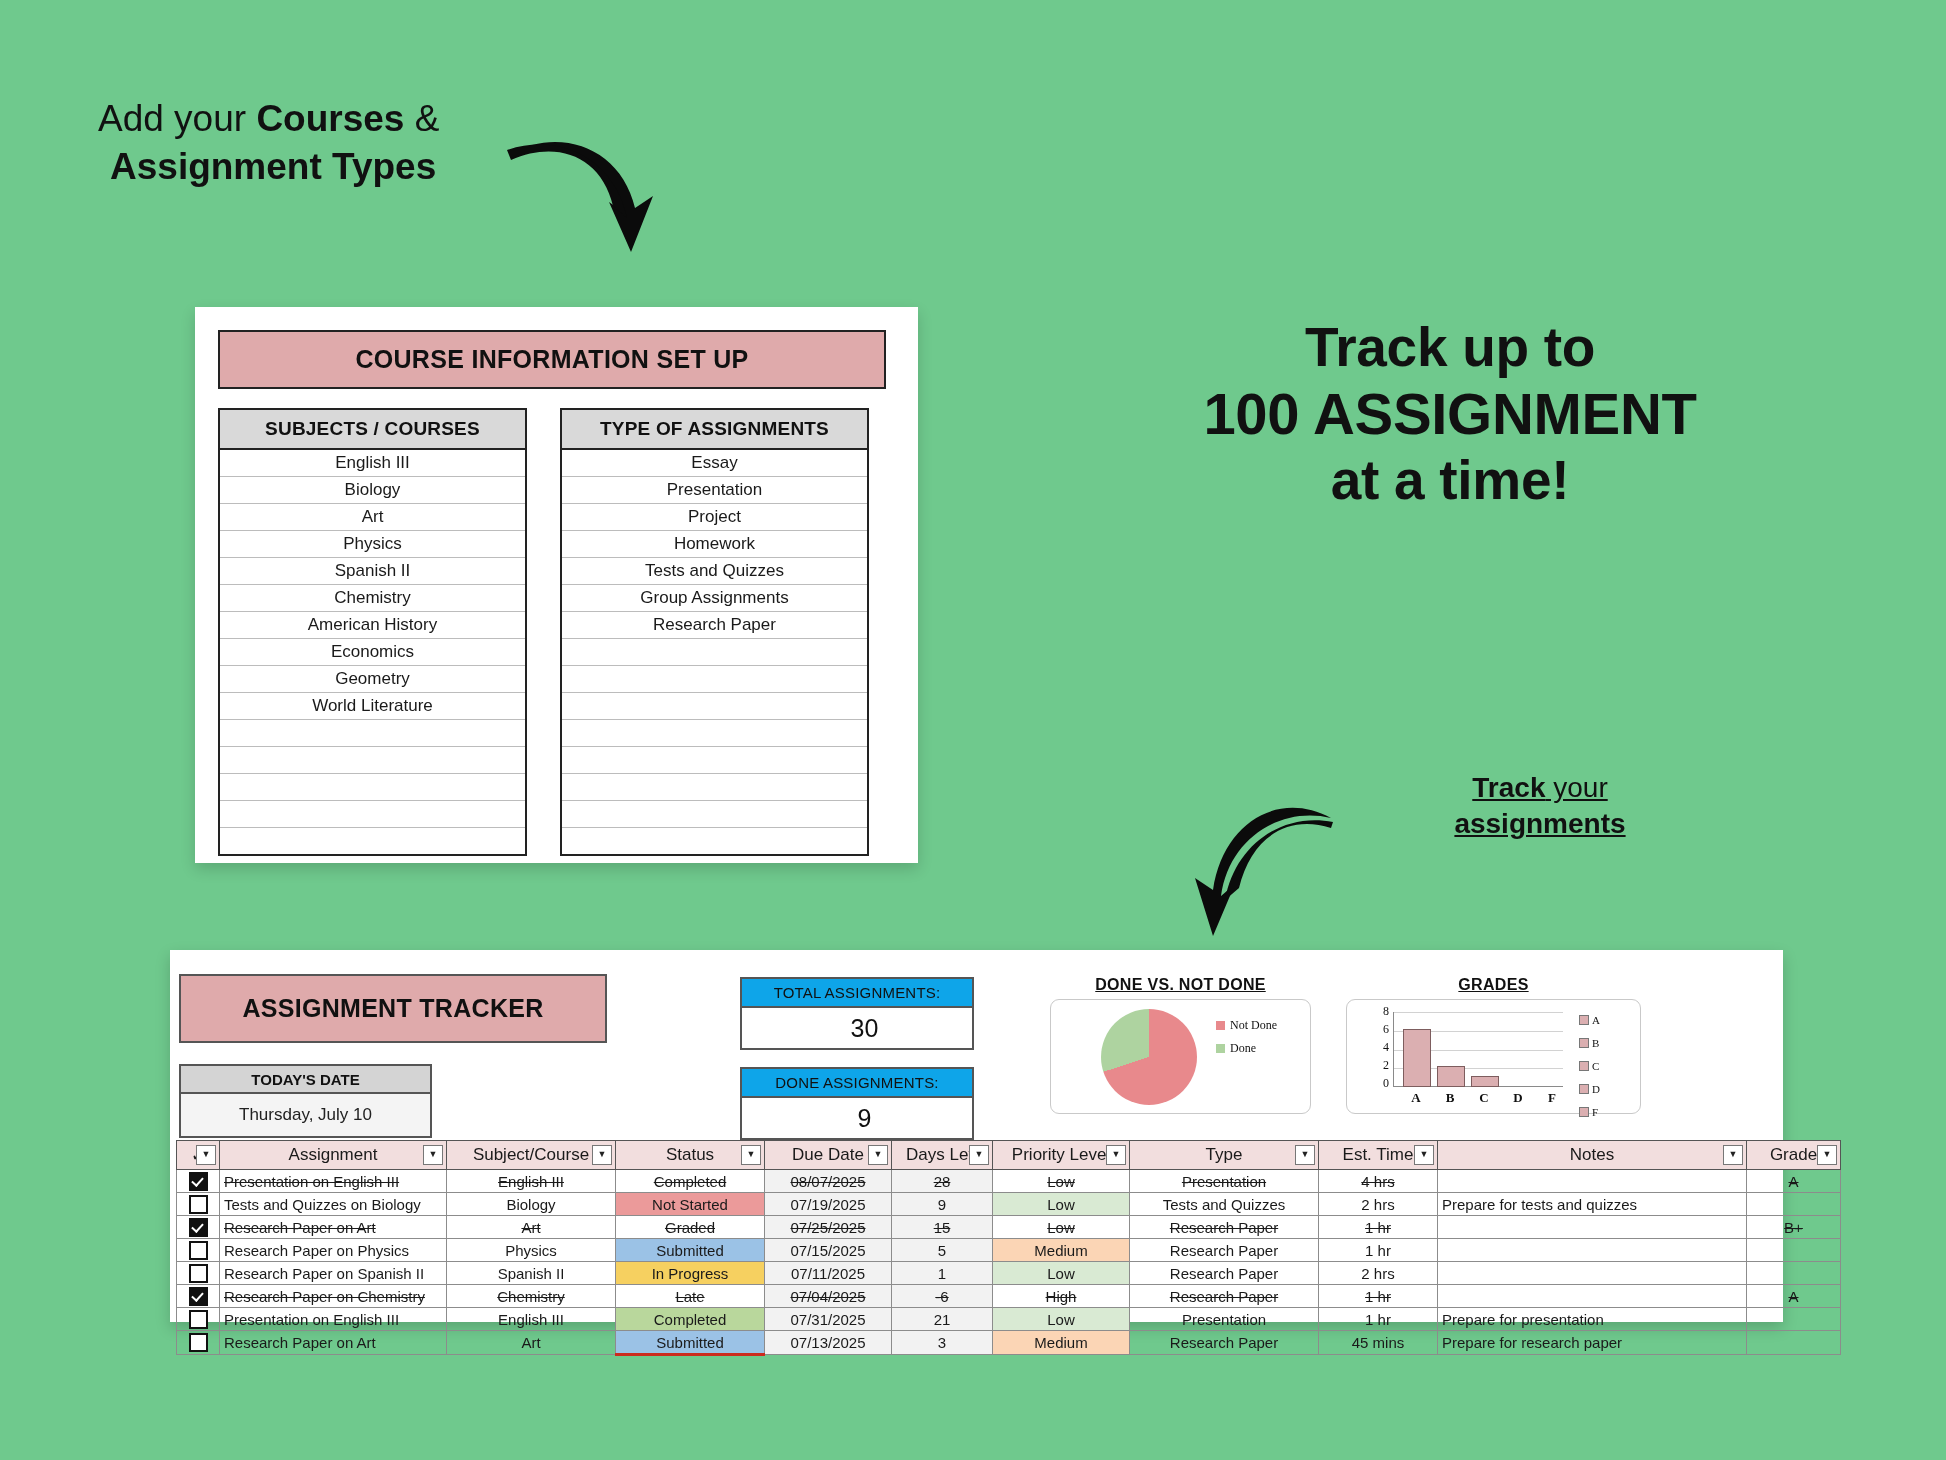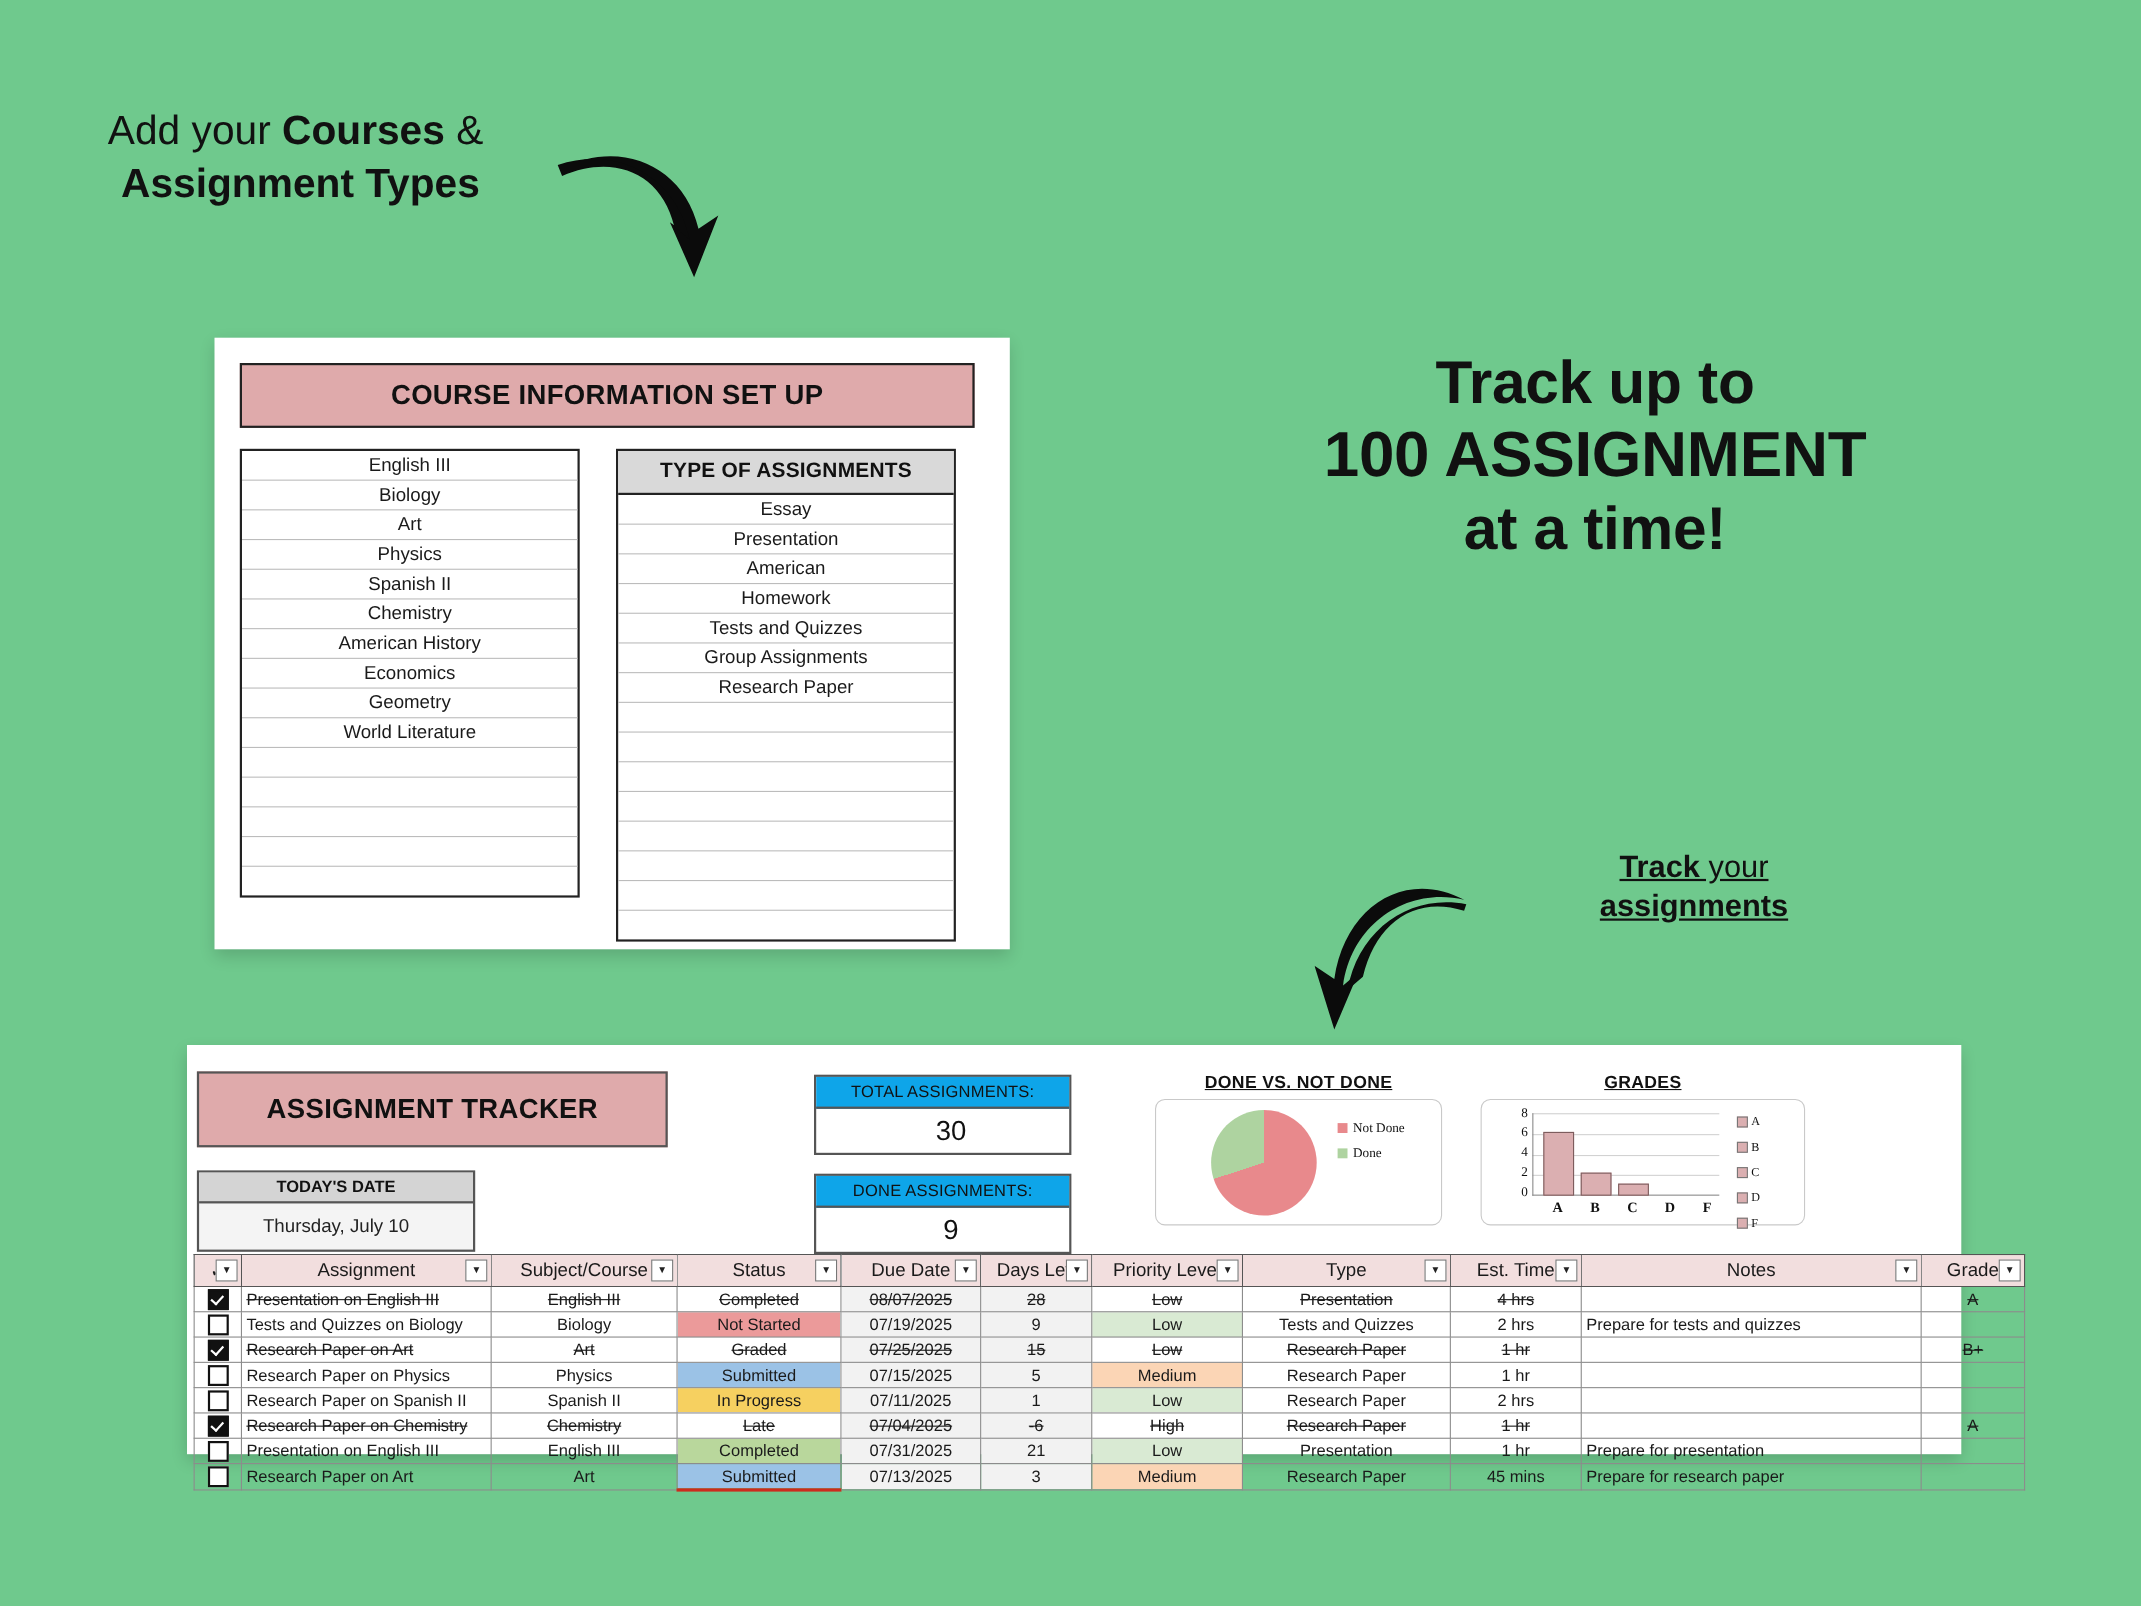--- a/index.html
+++ b/index.html
@@ -198,20 +198,21 @@
     <svg width="140" height="145" viewBox="0 0 140 145">
       <path d="M136,18 C86,6 34,38 26,96 L40,84 L18,136 L0,78 L18,90 C28,22 84,-10 136,18 Z" fill="#0b0b0b"></path>
       <path d="M138,22 C88,12 40,44 30,100 L44,88 C56,38 92,14 136,28 Z" fill="#0b0b0b"></path>
     </svg>
   </div>
 
   <div id="course-card">
     <div id="course-title">COURSE INFORMATION SET UP</div>
 
     <div class="list-block" id="subjects-block">
+      <div class="list-head">SUBJECTS / COURSES</div>
       <div class="list-row">English III</div>
       <div class="list-row">Biology</div>
       <div class="list-row">Art</div>
       <div class="list-row">Physics</div>
       <div class="list-row">Spanish II</div>
       <div class="list-row">Chemistry</div>
       <div class="list-row">American History</div>
       <div class="list-row">Economics</div>
       <div class="list-row">Geometry</div>
       <div class="list-row">World Literature</div>
@@ -219,21 +220,21 @@
       <div class="list-row"></div>
       <div class="list-row"></div>
       <div class="list-row"></div>
       <div class="list-row"></div>
     </div>
 
     <div class="list-block" id="types-block">
       <div class="list-head">TYPE OF ASSIGNMENTS</div>
       <div class="list-row">Essay</div>
       <div class="list-row">Presentation</div>
-      <div class="list-row">American</div>
+      <div class="list-row">Project</div>
       <div class="list-row">Homework</div>
       <div class="list-row">Tests and Quizzes</div>
       <div class="list-row">Group Assignments</div>
       <div class="list-row">Research Paper</div>
       <div class="list-row"></div>
       <div class="list-row"></div>
       <div class="list-row"></div>
       <div class="list-row"></div>
       <div class="list-row"></div>
       <div class="list-row"></div>

